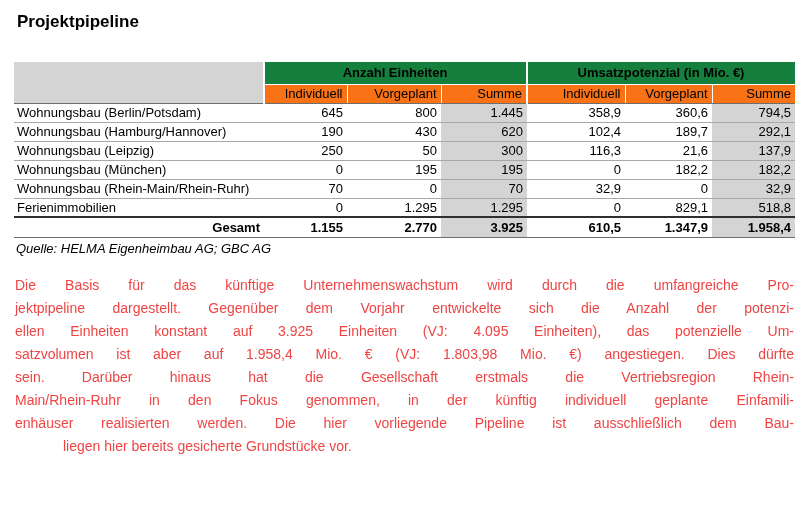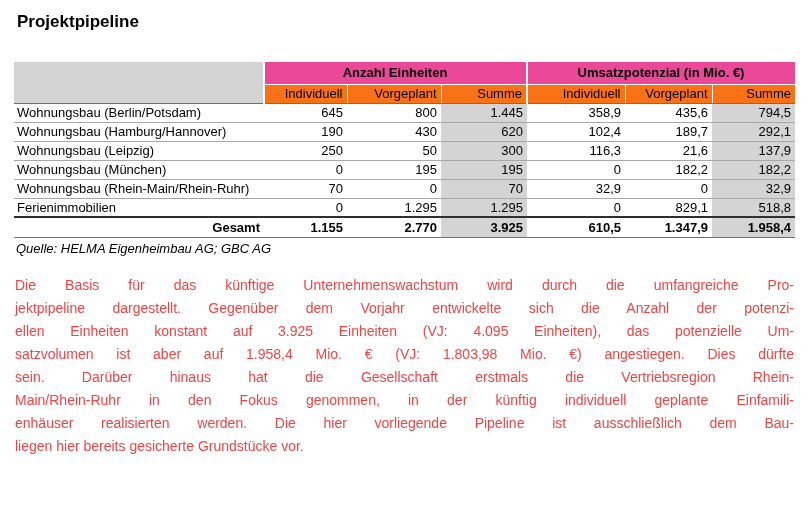--- a/index.html
+++ b/index.html
@@ -15,21 +15,21 @@
     position:absolute;left:14px;top:62px;width:781px;
     border-collapse:collapse;table-layout:fixed;font-size:13px;
   }
   table.pipeline th, table.pipeline td{
     padding:0 4px 0 3px;white-space:nowrap;overflow:hidden;box-sizing:border-box;
   }
   th.label-head{
     background:#d4d4d4;border-bottom:1px solid #6e6e6e;
   }
   th.group-head{
-    background:#ec4899;text-align:center;font-weight:bold;height:22px;
+    background:#15803d;text-align:center;font-weight:bold;height:22px;
     border-left:2px solid #ffffff;border-bottom:1px solid #ffffff;
   }
   tr.subhead th{
     background:#f97316;font-weight:normal;text-align:right;height:19px;
     border-bottom:1px solid #6e6e6e;border-left:1px solid #ffffff;
   }
   tr.subhead th.group-start{border-left:2px solid #ffffff;}
   tbody td{
     height:19px;text-align:right;border-bottom:1px solid #a8a8a8;
   }
@@ -42,21 +42,21 @@
   .source{
     position:absolute;left:16px;top:241px;margin:0;
     font-size:13px;font-style:italic;color:#000;
   }
   .bodytext{
     position:absolute;left:15px;top:274px;width:779px;font-size:14px;color:#ef4444;
   }
   .bodytext .line{
     line-height:23px;text-align:justify;text-align-last:justify;
   }
-  .bodytext .line.last{text-align:left;text-align-last:left;}
+  .bodytext .line.last{text-align:left;text-align-last:left;margin-left:48px;}
 </style>
 </head>
 <body>
 
 <div class="page">
 
   <h1 class="title">Projektpipeline</h1>
 
   <table class="pipeline">
     <colgroup>
@@ -83,21 +83,21 @@
         <th>Summe</th>
       </tr>
     </thead>
     <tbody>
       <tr>
         <td class="label">Wohnungsbau (Berlin/Potsdam)</td>
         <td>645</td>
         <td>800</td>
         <td class="summe">1.445</td>
         <td>358,9</td>
-        <td>435,6</td>
+        <td>360,6</td>
         <td class="summe">794,5</td>
       </tr>
       <tr>
         <td class="label">Wohnungsbau (Hamburg/Hannover)</td>
         <td>190</td>
         <td>430</td>
         <td class="summe">620</td>
         <td>102,4</td>
         <td>189,7</td>
         <td class="summe">292,1</td>

